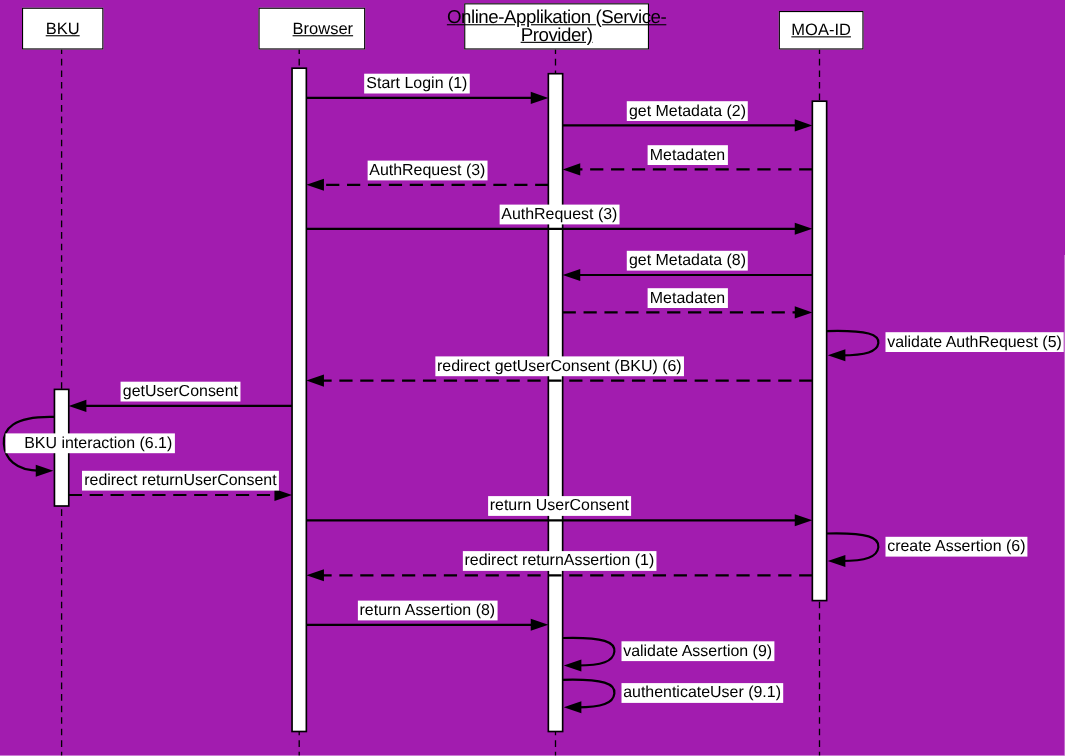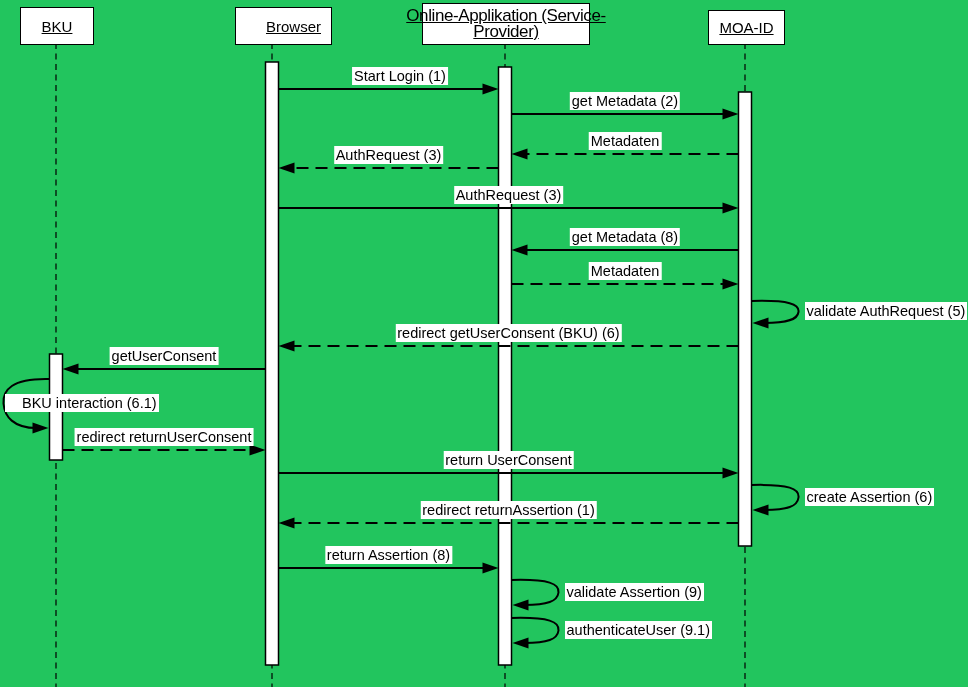--- a/index.html
+++ b/index.html
@@ -1,17 +1,17 @@
 <!DOCTYPE html>
 <html><head>
 <meta charset="utf-8">
 <style>
   html,body{margin:0;padding:0;background:#fff;}
   #stage{
-    position:relative;width:968px;height:687px;background:#22c55e;
+    position:relative;width:968px;height:687px;background:#a21caf;
     font-family:"Liberation Sans",sans-serif;color:#000;overflow:hidden;
   }
   #diagram-canvas{position:absolute;left:0;top:0;}
   .actor{
     position:absolute;border:1.5px solid #000;background:#fff;
     display:flex;align-items:center;justify-content:center;
     text-align:center;z-index:2;
   }
   .actor-label{
     text-decoration:underline;white-space:pre;font-size:15px;line-height:17px;
@@ -98,21 +98,21 @@
     <span class="actor-label">Browser</span>
   </div>
   <div class="actor" id="actor-oa">
     <span class="actor-label">Online-Applikation (Service-
 Provider)</span>
   </div>
   <div class="actor" id="actor-moa">
     <span class="actor-label">MOA-ID</span>
   </div>
 
-<div class="msg-label centered" style="left: 400px; top: 67px;">Start Login (1)</div>
+<div class="msg-label centered" style="left: 379px; top: 67px;">Start Login (1)</div>
     <div class="msg-label centered" style="left: 625px; top: 92px;">get Metadata (2)</div>
     <div class="msg-label centered" style="left: 625px; top: 132px;">Metadaten</div>
     <div class="msg-label centered" style="left: 388.5px; top: 146px;">AuthRequest (3)</div>
     <div class="msg-label centered" style="left: 508.5px; top: 186px;">AuthRequest (3)</div>
     <div class="msg-label centered" style="left: 625px; top: 228px;">get Metadata (8)</div>
     <div class="msg-label centered" style="left: 625px; top: 262px;">Metadaten</div>
     <div class="msg-label" style="left: 804.5px; top: 302px;">validate AuthRequest (5)</div>
     <div class="msg-label centered" style="left: 508.5px; top: 324px;">redirect getUserConsent (BKU) (6)</div>
     <div class="msg-label centered" style="left: 164px; top: 347px;">getUserConsent</div>
     <div class="msg-label" style="left: 5px; top: 393.5px; padding-left: 17px;">BKU interaction (6.1)</div>

